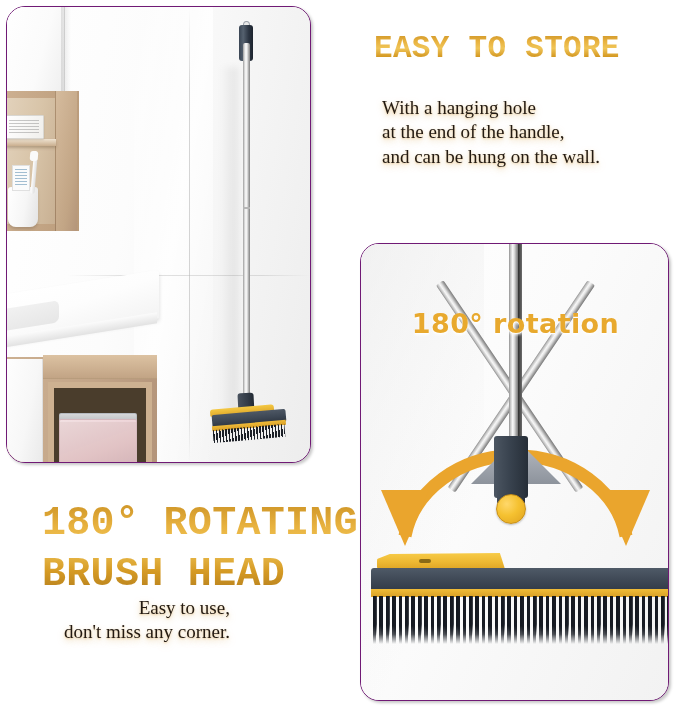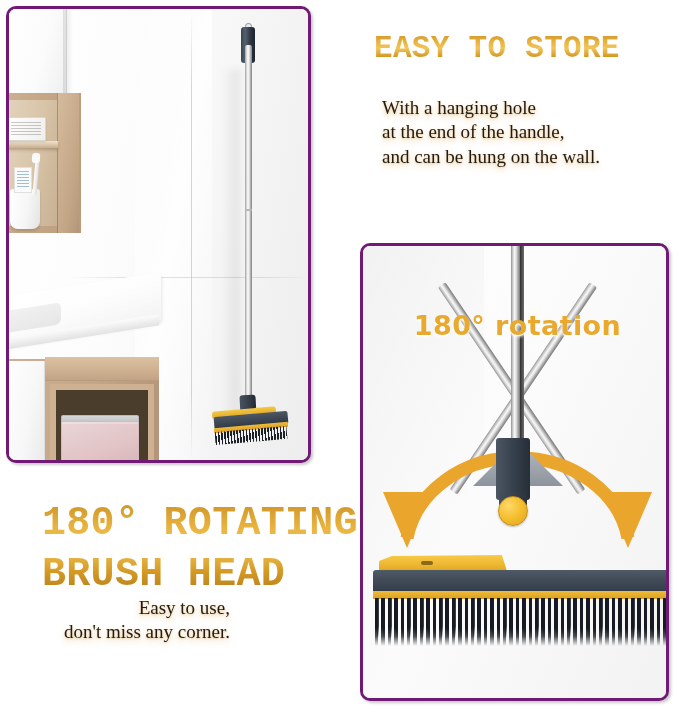--- a/index.html
+++ b/index.html
@@ -16,22 +16,22 @@
   #root {
     position: relative;
     width: 679px;
     height: 707px;
     background: #ffffff;
   }
 
   
   .photo-panel {
     position: absolute;
-    border: 3px solid #701a75;
-    border-radius: 10px;
+    border: 1px solid #701a75;
+    border-radius: 19px;
     overflow: hidden;
     background: #f2f2f2;
     box-shadow: 2px 2px 3px rgba(0,0,0,0.22);
   }
 
   #panel-left  { left: 6px;   top: 6px;   width: 305px; height: 457px; }
   #panel-right { left: 360px; top: 243px; width: 309px; height: 458px; }
 
   
   .bath-scene {

